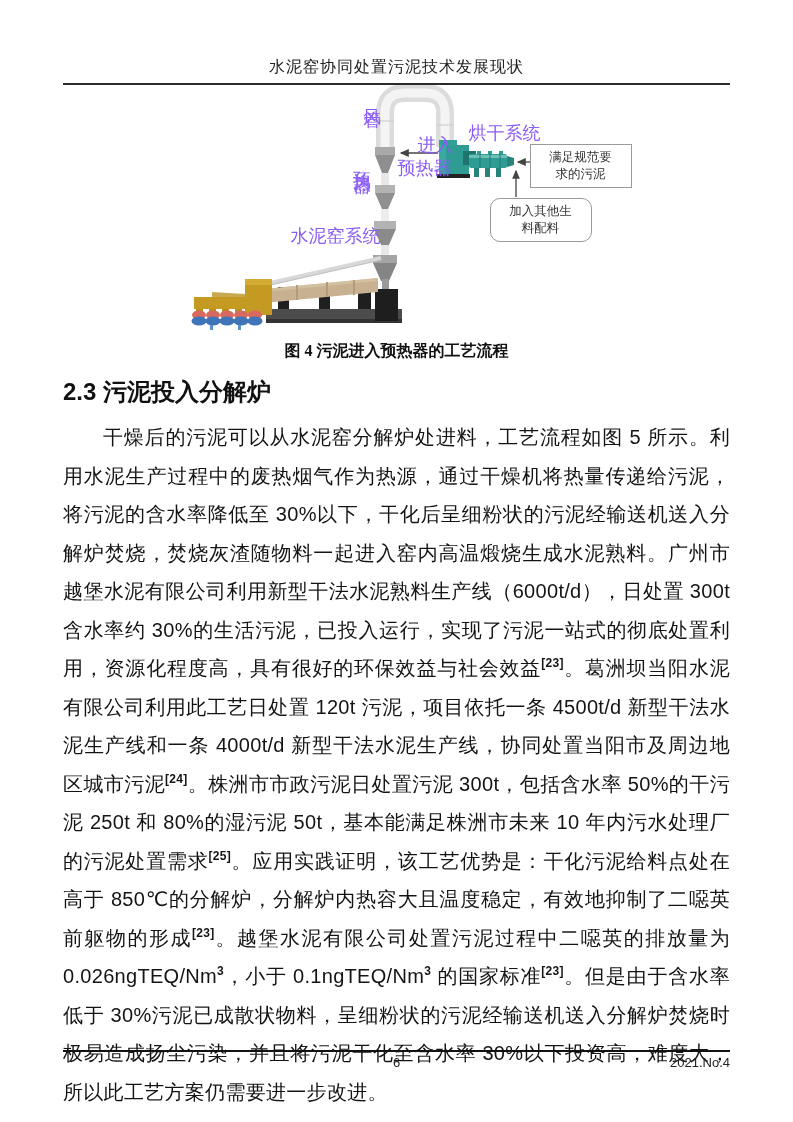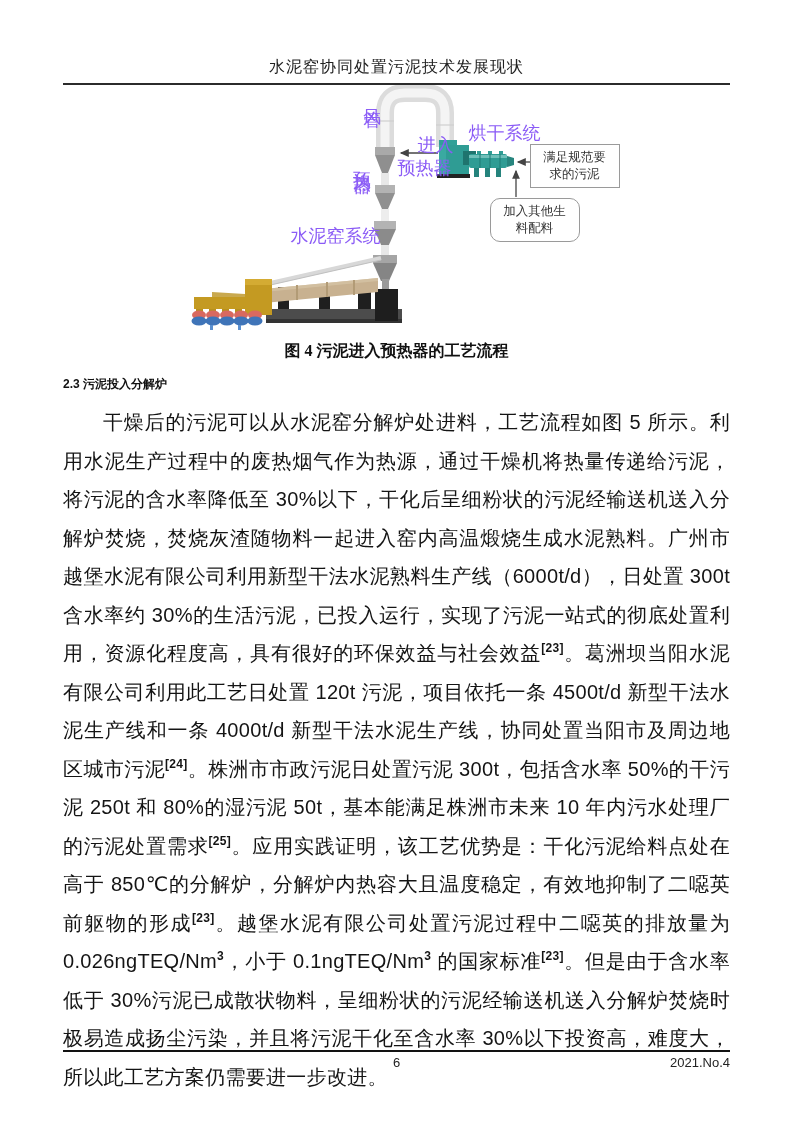--- a/index.html
+++ b/index.html
@@ -8,24 +8,24 @@
   
   .hdr{margin:0 63px;padding-top:57px;padding-bottom:5px;border-bottom:2px solid #2b2b2b;}
   .hdr-title{text-align:center;font-size:16px;letter-spacing:1px;color:#222;}
   
   .fig{margin:0 63px;}
   .diagram{position:relative;width:430px;height:252px;margin:0 auto;}
   .diagram svg{position:absolute;left:0;top:0;}
   .dlabel{position:absolute;font-size:18px;color:#8b5cf6;line-height:1.2;white-space:nowrap;}
   .vert{writing-mode:vertical-rl;text-orientation:upright;letter-spacing:3px;white-space:normal;}
   .dbox{position:absolute;border:1px solid #9a9a9a;background:#fff;text-align:center;
-        font-size:12.5px;line-height:1.35;padding:4px 12px;width:64px;color:#333;}
+        font-size:12.5px;line-height:1.35;padding:4px 18px;width:64px;color:#333;}
   figcaption{text-align:center;font-weight:bold;font-size:16px;margin:4px 0 0 0;color:#111;}
   
-  .sec-heading{margin:14px 63px 10px;font-size:12px;font-weight:bold;color:#111;
+  .sec-heading{margin:14px 63px 10px;font-size:24px;font-weight:bold;color:#111;
         font-family:"Liberation Sans","Liberation Serif",serif;}
   .body-text{margin:8px 63px 0;font-size:20px;line-height:38.5px;text-align:justify;
         text-indent:2em;letter-spacing:0.3px;color:#141414;
         font-family:"Liberation Sans","DejaVu Sans",serif;}
   .body-text sup{font-size:12px;line-height:0;vertical-align:super;font-weight:bold;}
   
   .ftr{position:absolute;left:63px;right:63px;top:1050px;border-top:2.5px solid #121212;
        font-family:"Liberation Sans",sans-serif;font-size:13px;color:#222;}
   .ftr .page-num{display:block;text-align:center;padding-top:3px;}
   .ftr .issue{position:absolute;right:0;top:3px;}

